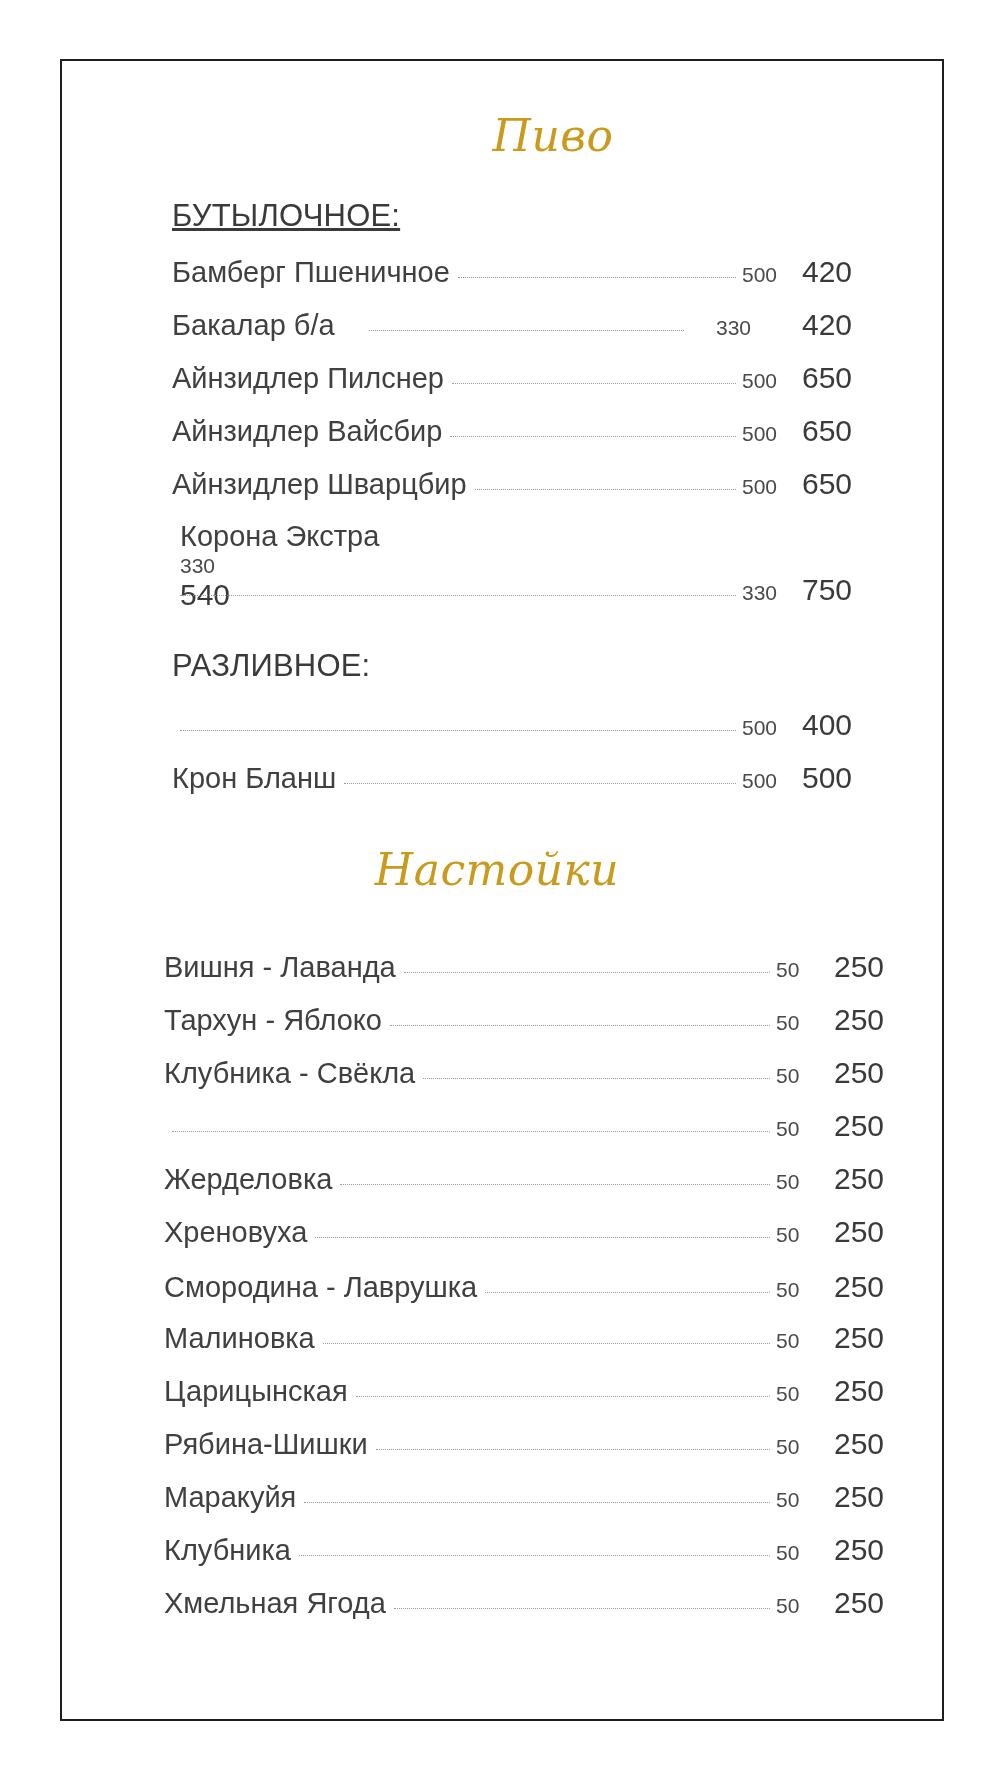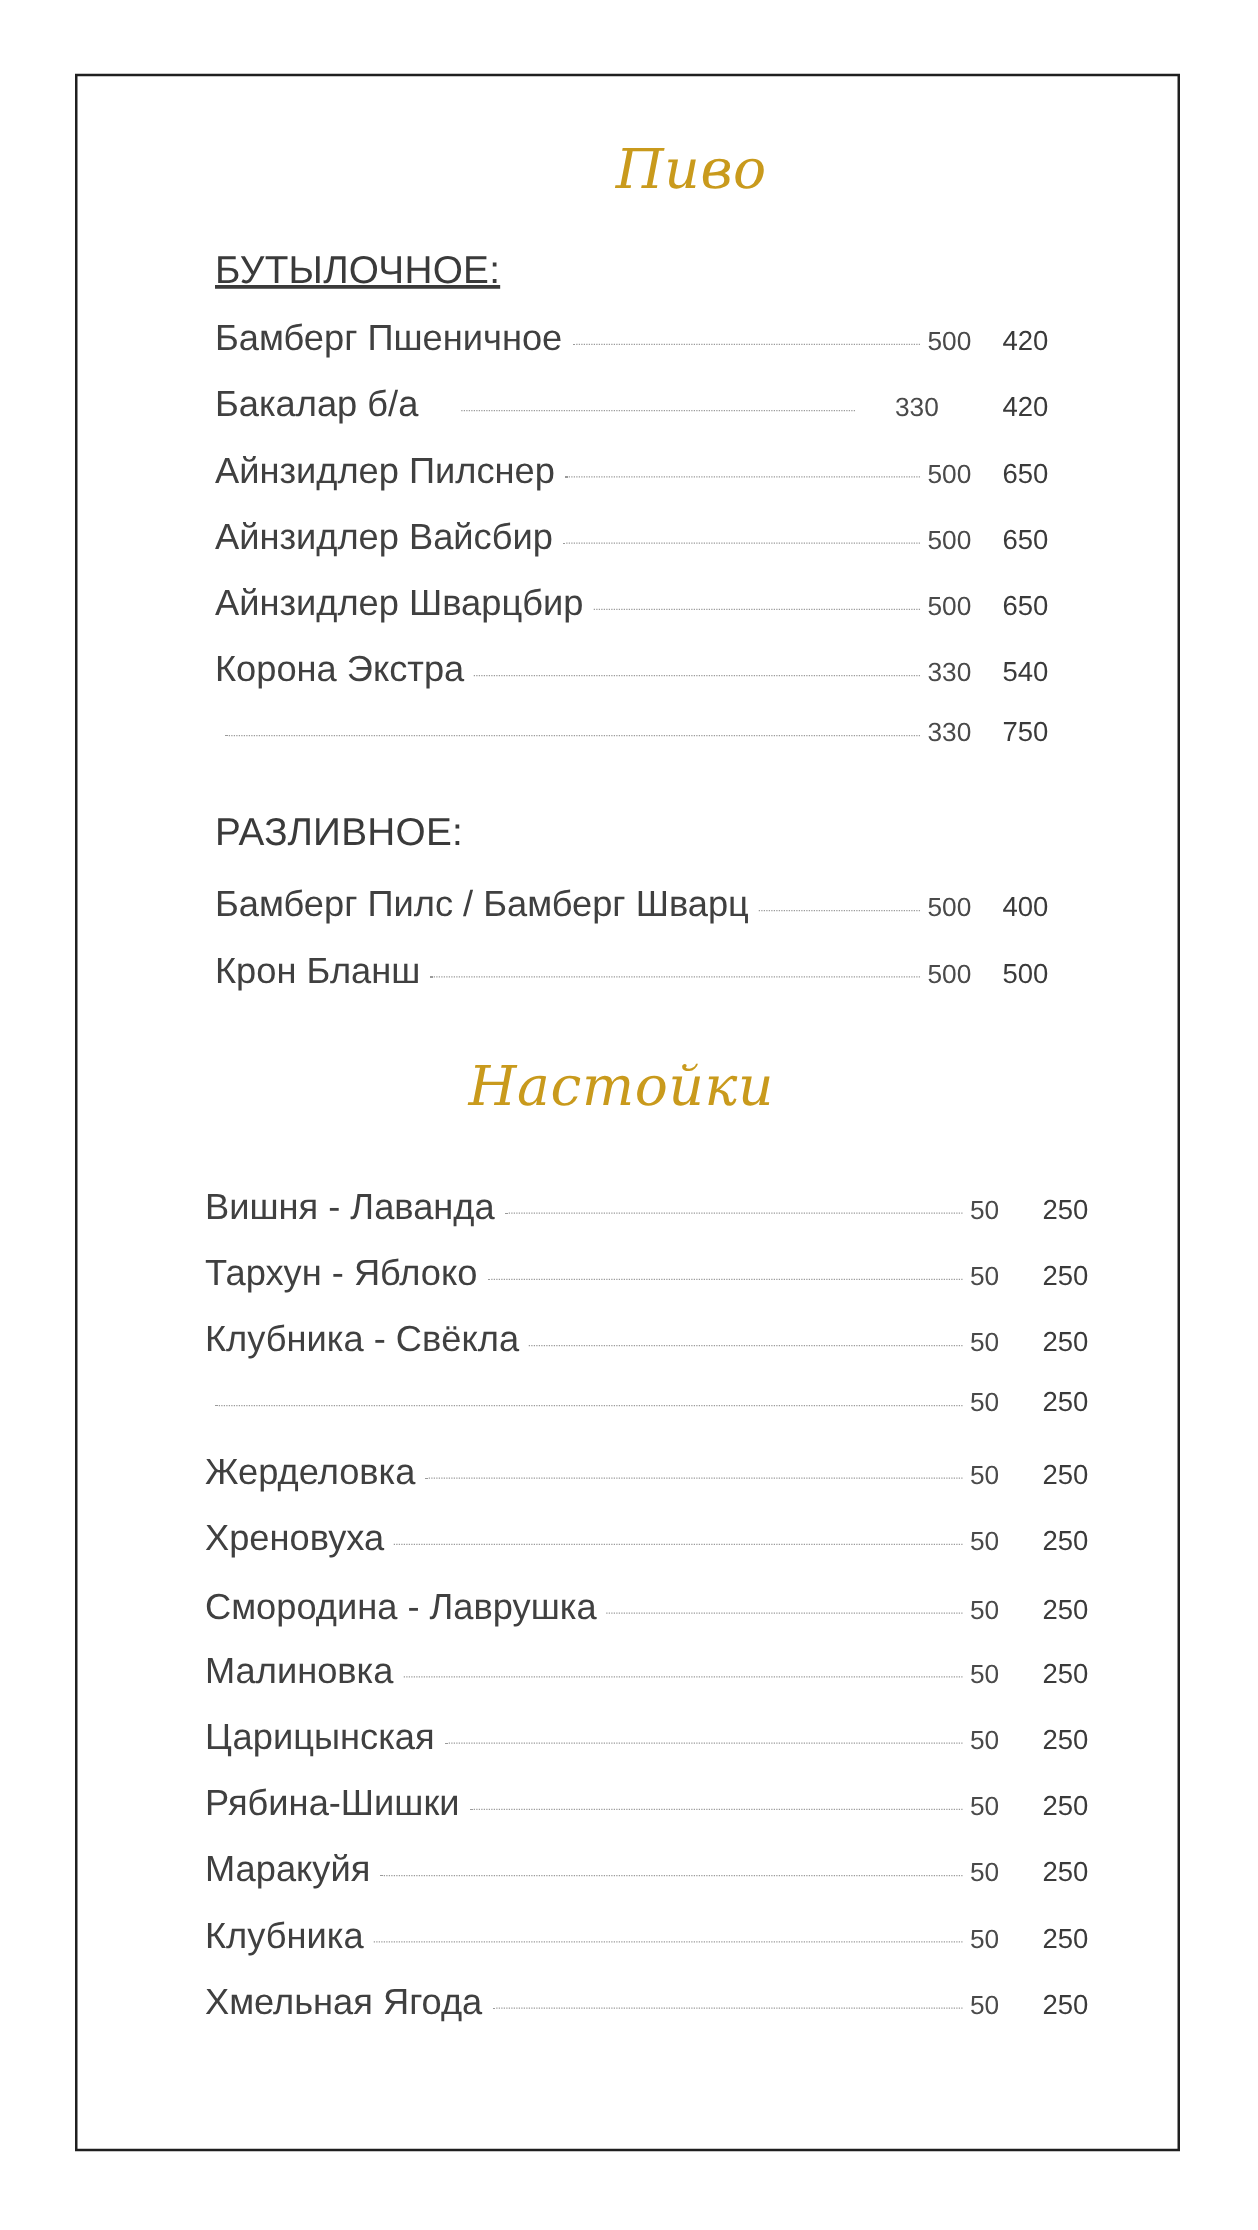--- a/index.html
+++ b/index.html
@@ -85,21 +85,21 @@
     transform: translateY(-4px);
   }
   .row .vol {
     font-size: 21px;
     color: #4a4a4a;
     white-space: nowrap;
     text-align: left;
     flex: 0 0 auto;
   }
   .row .price {
-    font-size: 22px;
+    font-size: 30px;
     color: #3a3a3a;
     white-space: nowrap;
     text-align: left;
     flex: 0 0 auto;
   }
 
   
   .beer-list { left: 172px; width: 680px; }
   .beer-list .row { width: 680px; }
   .beer-list .vol { width: 60px; }
@@ -144,38 +144,37 @@
     <span class="leader"></span>
     <span class="vol">500</span>
     <span class="price">650</span>
   </li>
   <li class="row" style="top:212px;">
     <span class="name">Айнзидлер Шварцбир</span>
     <span class="leader"></span>
     <span class="vol">500</span>
     <span class="price">650</span>
   </li>
-  <li class="row" style="top:265px;">
+  <li class="row" style="top:265px;flex-direction:column;">
     <span class="name">Корона Экстра</span>
     <span class="leader"></span>
     <span class="vol">330</span>
     <span class="price">540</span>
   </li>
   <li class="row" style="top:318px;">
     <span class="leader"></span>
     <span class="vol">330</span>
     <span class="price">750</span>
   </li>
 </ul>
 
 <div class="section-heading" style="top:648px;">РАЗЛИВНОЕ:</div>
 
 <ul class="list beer-list" style="top:708px;">
   <li class="row" style="top:0px;">
-    <span class="name">Бамберг Пилс / Бамберг Шварц</span>
     <span class="leader"></span>
     <span class="vol">500</span>
     <span class="price">400</span>
   </li>
   <li class="row" style="top:53px;">
     <span class="name">Крон Бланш</span>
     <span class="leader"></span>
     <span class="vol">500</span>
     <span class="price">500</span>
   </li>

